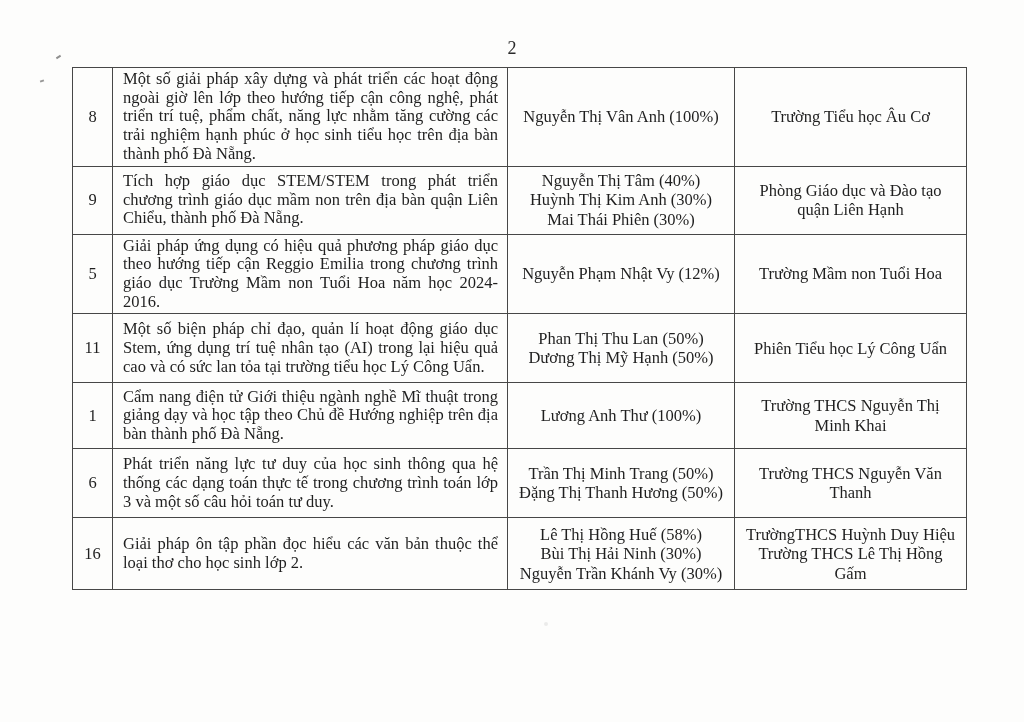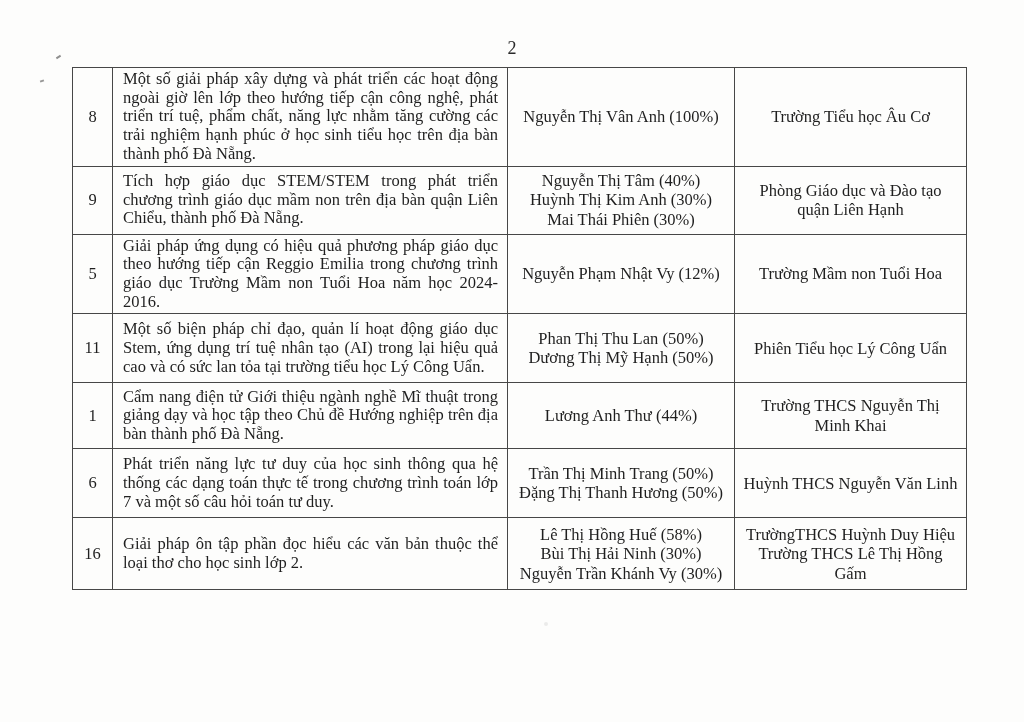--- a/index.html
+++ b/index.html
@@ -134,30 +134,30 @@
       <td class="cell-no">11</td>
       <td class="cell-topic">Một số biện pháp chỉ đạo, quản lí hoạt động giáo dục Stem, ứng dụng trí tuệ nhân tạo (AI) trong lại hiệu quả cao và có sức lan tỏa tại trường tiểu học Lý Công Uẩn.</td>
       <td class="cell-authors">Phan Thị Thu Lan (50%)
 Dương Thị Mỹ Hạnh (50%)</td>
       <td class="cell-unit">Phiên Tiểu học Lý Công Uẩn</td>
     </tr>
 
     <tr>
       <td class="cell-no">1</td>
       <td class="cell-topic">Cẩm nang điện tử Giới thiệu ngành nghề Mĩ thuật trong giảng dạy và học tập theo Chủ đề Hướng nghiệp trên địa bàn thành phố Đà Nẵng.</td>
-      <td class="cell-authors">Lương Anh Thư (44%)</td>
+      <td class="cell-authors">Lương Anh Thư (100%)</td>
       <td class="cell-unit">Trường THCS Nguyễn Thị Minh Khai</td>
     </tr>
 
     <tr>
       <td class="cell-no">6</td>
-      <td class="cell-topic">Phát triển năng lực tư duy của học sinh thông qua hệ thống các dạng toán thực tế trong chương trình toán lớp 7 và một số câu hỏi toán tư duy.</td>
+      <td class="cell-topic">Phát triển năng lực tư duy của học sinh thông qua hệ thống các dạng toán thực tế trong chương trình toán lớp 3 và một số câu hỏi toán tư duy.</td>
       <td class="cell-authors">Trần Thị Minh Trang (50%)
 Đặng Thị Thanh Hương (50%)</td>
-      <td class="cell-unit">Huỳnh THCS Nguyễn Văn Linh</td>
+      <td class="cell-unit">Trường THCS Nguyễn Văn Thanh</td>
     </tr>
 
     <tr>
       <td class="cell-no">16</td>
       <td class="cell-topic">Giải pháp ôn tập phần đọc hiểu các văn bản thuộc thể loại thơ cho học sinh lớp 2.</td>
       <td class="cell-authors">Lê Thị Hồng Huế (58%)
 Bùi Thị Hải Ninh (30%)
 Nguyễn Trần Khánh Vy (30%)</td>
       <td class="cell-unit">TrườngTHCS Huỳnh Duy Hiệu
 Trường THCS Lê Thị Hồng Gấm</td>

